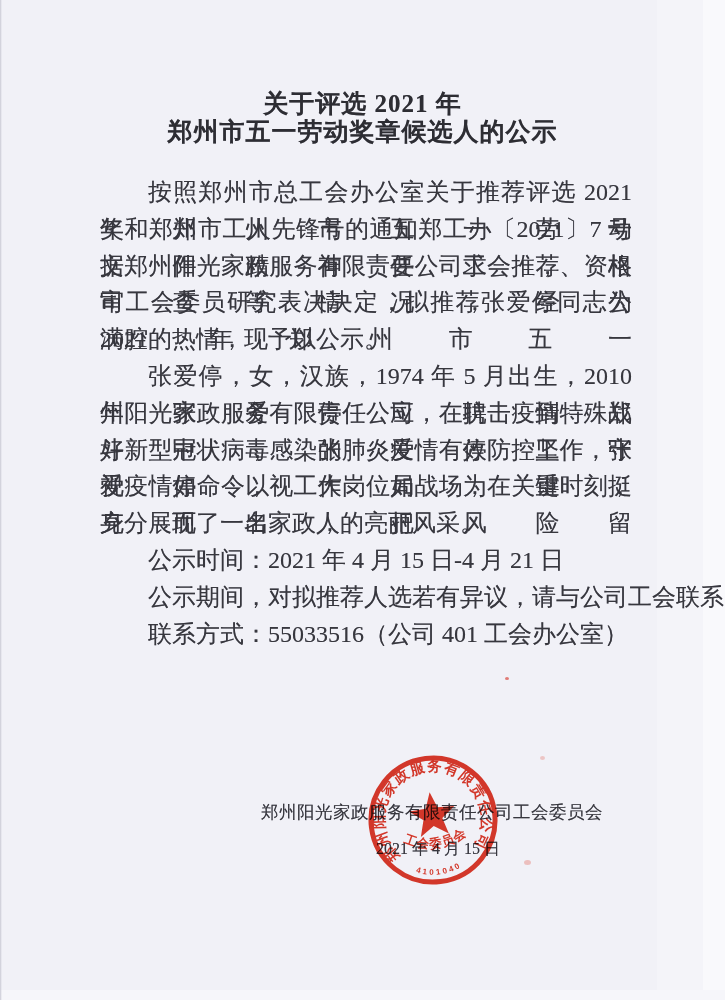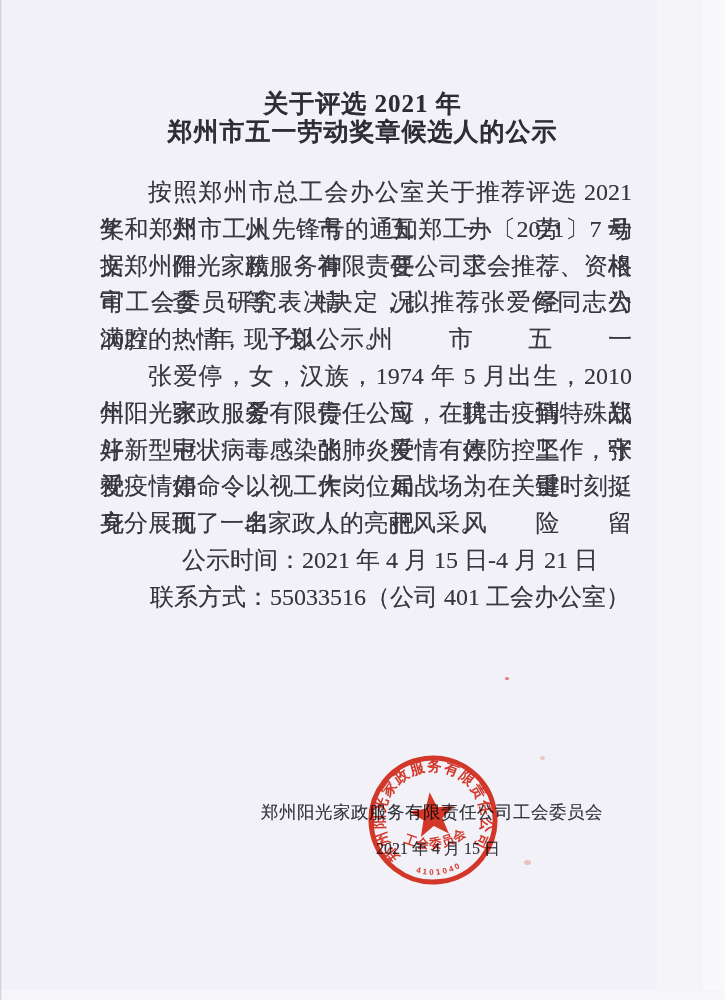--- a/index.html
+++ b/index.html
@@ -19,21 +19,21 @@
     text-shadow:0 0 .6px rgba(40,40,55,.5);}
   .title-1{top:87px;}
   .title-2{top:115px;}
 
   .body-text{position:absolute;left:100px;top:174px;width:532px;
     font-size:24px;line-height:36.8px;color:#37373e;
     text-shadow:0 0 .6px rgba(40,40,55,.45);}
   .ln{height:36.8px;white-space:nowrap;}
   .jst{text-align:justify;text-align-last:justify;white-space:normal;}
   .indent{text-indent:2em;}
-  .pad{padding-left:2em;text-align:center;}
+  .pad{padding-left:2em;}
 
   .signature{position:absolute;top:800px;right:122px;font-size:17.5px;
     letter-spacing:.5px;color:#37373e;text-shadow:0 0 .6px rgba(40,40,55,.45);}
   .doc-date{position:absolute;top:839px;left:368px;width:140px;text-align:center;
     font-size:16px;color:#37373e;text-shadow:0 0 .6px rgba(40,40,55,.45);}
 
   .seal{position:absolute;left:366px;top:753px;width:134px;height:134px;
     mix-blend-mode:multiply;opacity:.93;transform:rotate(-7deg);}
   .seal svg{width:100%;height:100%;}
 
@@ -59,20 +59,21 @@
     <div class="ln jst">奖和郑州市工人先锋号的通知郑工办〔2021〕7 号文件精神要求，根</div>
     <div class="ln jst">据郑州阳光家政服务有限责任公司工会推荐、资格审查等情况，经公</div>
     <div class="ln jst">司工会委员研究表决决定，拟推荐张爱停同志为 2021 年郑州市五一</div>
     <div class="ln">满腔的热情，现予以公示。</div>
     <div class="ln jst indent">张爱停，女，汉族，1974 年 5 月出生，2010 年张爱停应聘到郑</div>
     <div class="ln jst">州阳光家政服务有限责任公司，在抗击疫情特殊战斗中，张爱停坚守</div>
     <div class="ln jst">好新型冠状病毒感染的肺炎疫情有效防控工作，张爱停以大局为重，</div>
     <div class="ln jst">视疫情如命令，视工作岗位如战场，在关键时刻挺身而出，把风险留</div>
     <div class="ln">充分展现了一名家政人的亮丽风采。</div>
     <div class="ln pad">公示时间：2021 年 4 月 15 日-4 月 21 日</div>
+    <div class="ln pad">公示期间，对拟推荐人选若有异议，请与公司工会联系</div>
     <div class="ln pad">联系方式：55033516（公司 401 工会办公室）</div>
   </div>
 
   <div class="signature">郑州阳光家政服务有限责任公司工会委员会</div>
   <div class="doc-date">2021 年 4 月 15 日</div>
 
   <div class="seal">
     <svg viewBox="0 0 134 134" xmlns="http://www.w3.org/2000/svg">
       <defs>
         <path id="arcTop" d="M 29.5,98.5 A 49,49 0 1 1 104.5,98.5" fill="none"></path>

